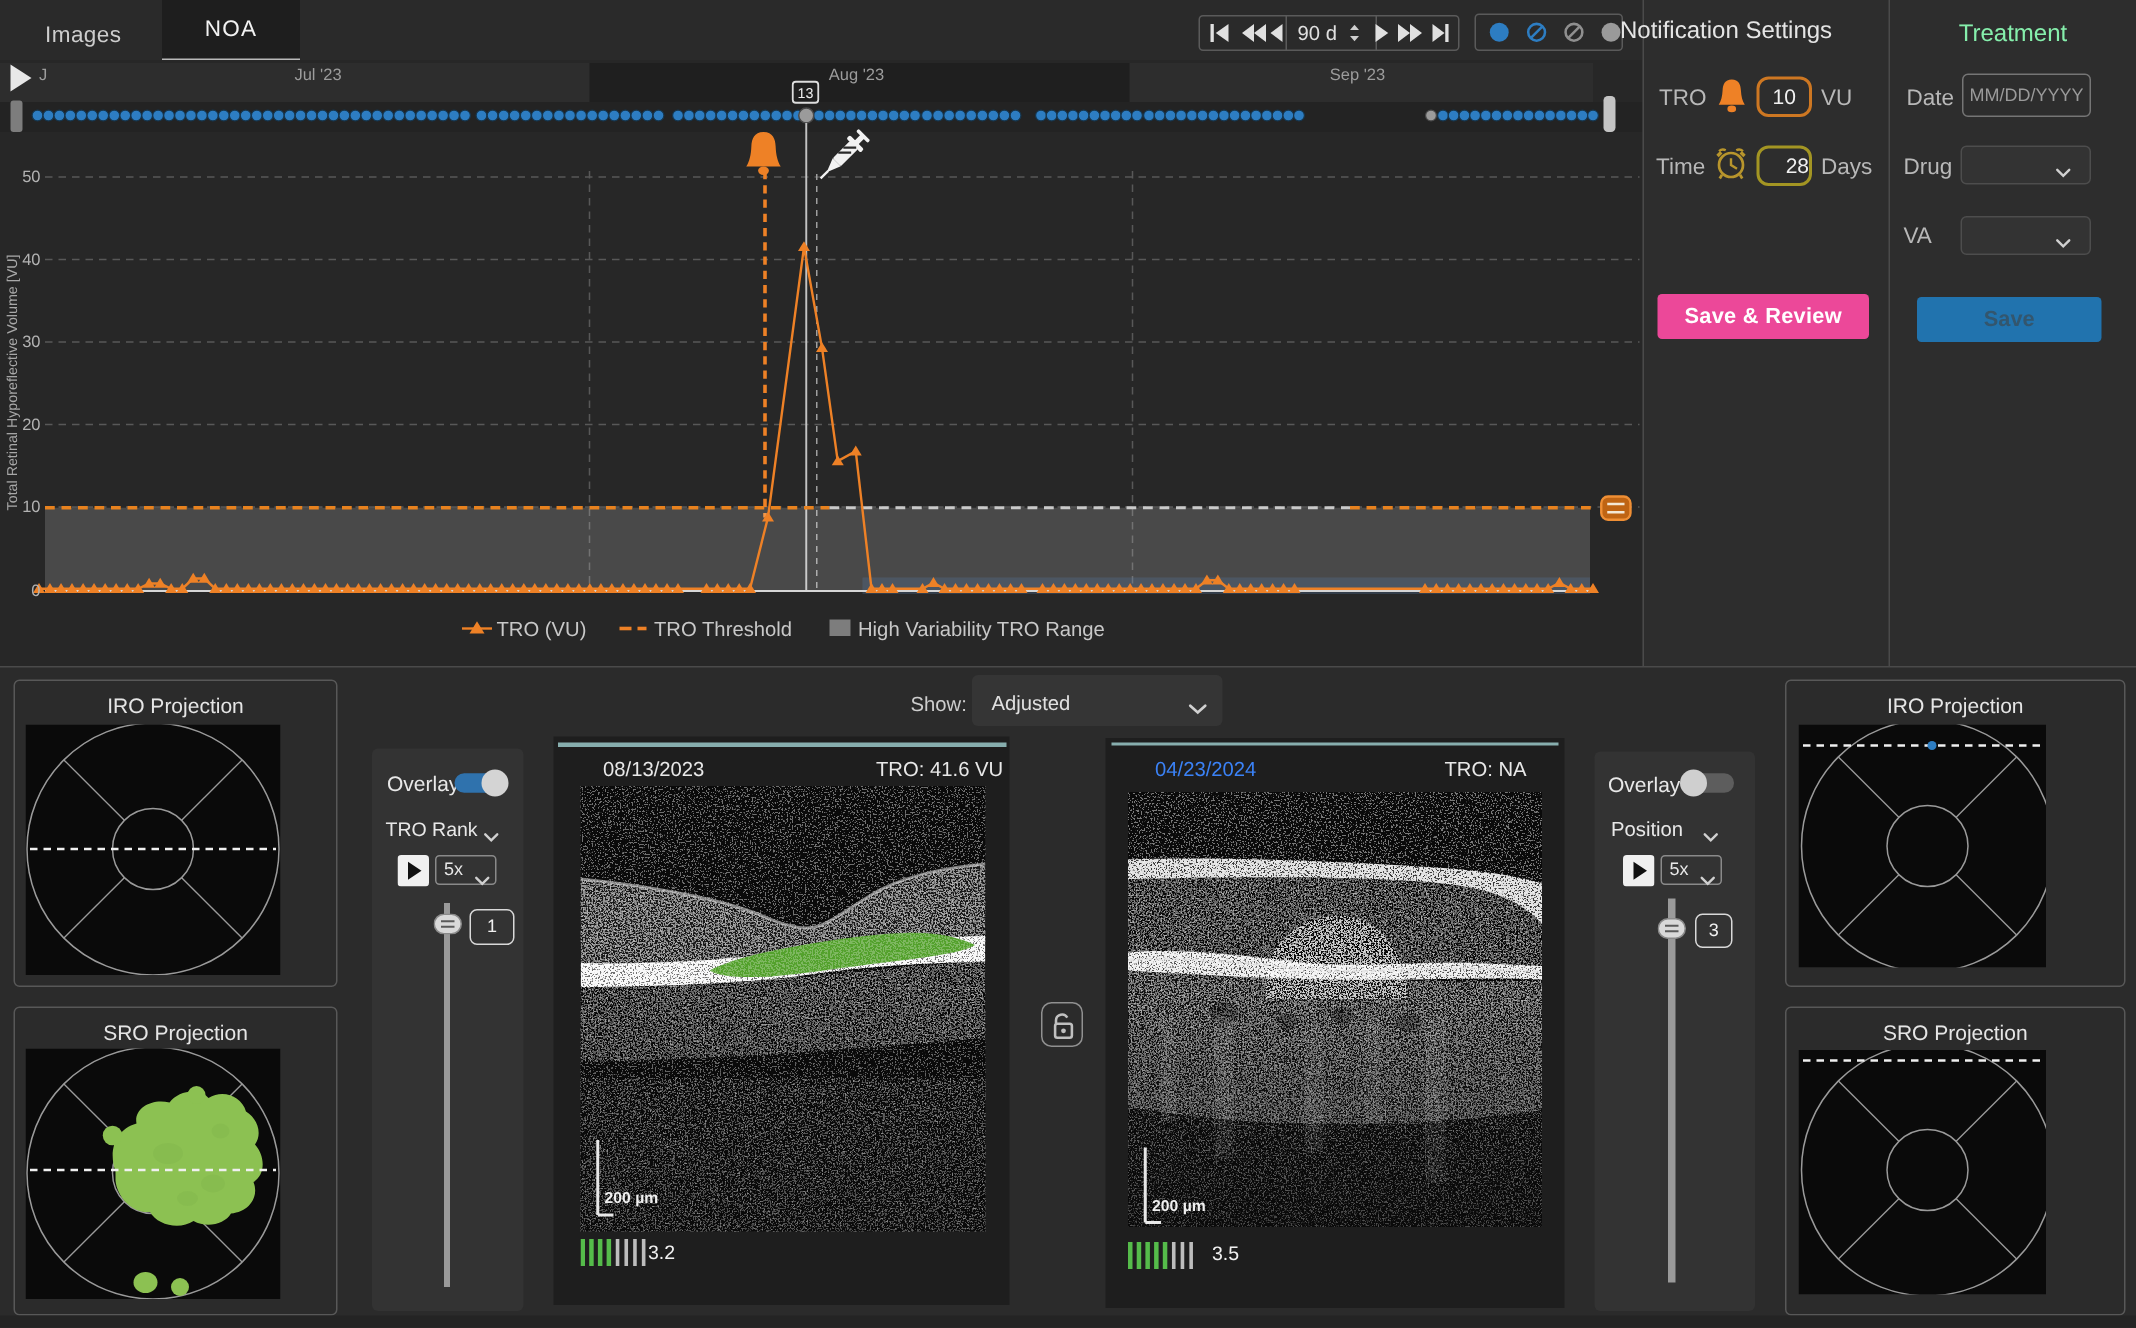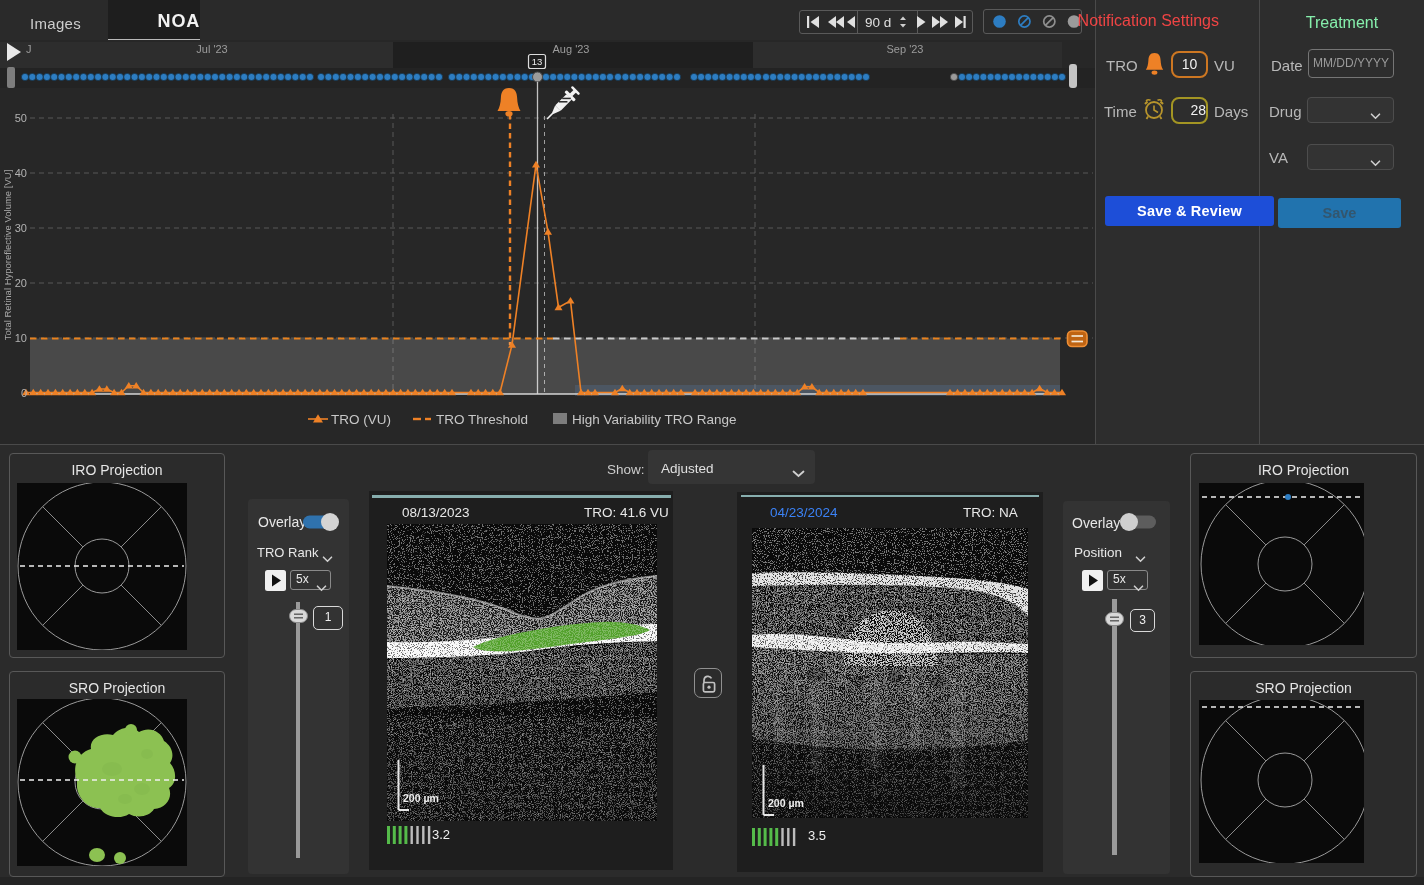--- a/index.html
+++ b/index.html
@@ -7,21 +7,21 @@
 .abs { position:absolute; }
 .lbl { color:#b8b8b8; font-size:15px; }
 </style></head>
 <body>
 <div id="app">
 
 <div class="abs" style="left:0;top:0;width:1095px;height:40px;background:#2a2a2a;"></div>
 <div class="abs" style="left:108px;top:0;width:92px;height:40px;background:#1e1e1e;"></div>
 <div class="abs" style="left:108px;top:39px;width:92px;height:1.8px;background:#b9b9b9;"></div>
 <div class="abs" style="left:30px;top:15px;color:#cdcdcd;font-size:15px;letter-spacing:0.3px;">Images</div>
-<div class="abs" style="left:108px;top:11px;width:92px;text-align:right;color:#f2f2f2;font-size:18px;letter-spacing:0.8px;font-weight:bold;">NOA</div>
+<div class="abs" style="left:108px;top:11px;width:92px;text-align:center;color:#f2f2f2;font-size:15px;letter-spacing:0.8px;">NOA</div>
 
 <div class="abs" style="left:799px;top:10px;width:174px;height:24px;border:1px solid #5a5a5a;border-radius:3px;"></div>
 <div class="abs" style="left:857px;top:10px;width:1px;height:24px;background:#5a5a5a;"></div>
 <div class="abs" style="left:917px;top:10px;width:1px;height:24px;background:#5a5a5a;"></div>
 <svg class="abs" style="left:799px;top:10px;" width="174" height="24" viewBox="0 0 174 24">
   <g fill="#e0e0e0">
     <rect x="8" y="6" width="2.2" height="12"></rect>
         <path d="M20 6 L20 18 L11.5 12 Z"></path>
     <path d="M37 6 L37 18 L29 12 Z"></path>
         <path d="M45 6 L45 18 L37 12 Z"></path>
@@ -381,21 +381,21 @@
     <line x1="413" y1="379" x2="421" y2="379" stroke="#ee8126" stroke-width="2.4"></line>
     <line x1="425" y1="379" x2="431" y2="379" stroke="#ee8126" stroke-width="2.4"></line>
     <text x="436" y="384">TRO Threshold</text>
     <rect x="553" y="373" width="14" height="11" fill="#7d7d7d"></rect>
     <text x="572" y="384">High Variability TRO Range</text>
   </g>
 </svg></div>
 
 <div class="abs" style="left:1095px;top:0;width:329px;height:444px;background:#2d2d2d;border-left:1px solid #4a4a4a;"></div>
 <div class="abs" style="left:1259px;top:0;width:1px;height:444px;background:#4a4a4a;"></div>
-<div class="abs" style="left:1056px;top:12px;width:163px;text-align:right;color:#ef4444;font-size:16px;">Notification Settings</div>
+<div class="abs" style="left:1080px;top:12px;width:163px;text-align:left;color:#e5e5e5;font-size:16px;">Notification Settings</div>
 <div class="abs" style="left:1260px;top:14px;width:164px;text-align:center;color:#86efac;font-size:16px;">Treatment</div>
 
 <div class="abs lbl" style="left:1106px;top:57px;">TRO</div>
 <div class="abs" style="left:1145px;top:52px;"><svg width="19" height="24" viewBox="0 0 19 24">
         <path d="M9.5 1 C4.8 1 3.6 4.6 3.4 8.2 C3.2 12.2 2.4 15.5 0.8 17.8 L18.2 17.8 C16.6 15.5 15.8 12.2 15.6 8.2 C15.4 4.6 14.2 1 9.5 1 Z" fill="#ee8126"></path>
         <ellipse cx="9.5" cy="20.6" rx="2.9" ry="2.2" fill="#ee8126"></ellipse>
       </svg></div>
 <div class="abs" style="left:1171px;top:51px;width:37px;height:27px;border:2px solid #cd7722;border-radius:8px;color:#f0f0f0;font-size:14px;text-align:center;line-height:23px;">10</div>
 <div class="abs lbl" style="left:1214px;top:57px;">VU</div>
 
@@ -408,21 +408,21 @@
           <path d="M19 2.8 A4 4 0 0 0 14.5 2.2" stroke-width="1.6"></path>
 <circle cx="11" cy="12" r="8" stroke-width="1.8"></circle>
 <path d="M11 7.5 L11 12 L15 14.5" stroke-width="1.6"></path>
 <path d="M5 18.5 L3.5 21" stroke-width="1.8"></path>
           <path d="M17 18.5 L18.5 21" stroke-width="1.8"></path>
 </g>
       </svg></div>
 <div class="abs" style="left:1171px;top:97px;width:37px;height:27px;border:2px solid #a39523;border-radius:8px;color:#f0f0f0;font-size:14px;text-align:right;line-height:23px;">28</div>
 <div class="abs lbl" style="left:1214px;top:103px;">Days</div>
 
-<div class="abs" style="left:1105px;top:196px;width:169px;height:30px;background:#1d4ed8;border-radius:3px;color:#fff;font-size:14.5px;font-weight:bold;text-align:center;line-height:30px;letter-spacing:0.2px;">Save &amp; Review</div>
+<div class="abs" style="left:1105px;top:196px;width:141px;height:30px;background:#ec4899;border-radius:3px;color:#fff;font-size:14.5px;font-weight:bold;text-align:center;line-height:30px;letter-spacing:0.2px;">Save &amp; Review</div>
 
 <div class="abs lbl" style="left:1271px;top:57px;">Date</div>
 <div class="abs" style="left:1308px;top:49px;width:86px;height:29px;border:1px solid #757575;border-radius:4px;color:#9a9a9a;font-size:12px;text-align:center;line-height:27px;">MM/DD/YYYY</div>
 <div class="abs lbl" style="left:1269px;top:103px;">Drug</div>
 <div class="abs" style="left:1307px;top:97px;width:87px;height:26px;background:#333333;border:1px solid #4d4d4d;border-radius:4px;"></div>
 <div class="abs" style="left:1370px;top:106px;"><svg width="11" height="7" viewBox="0 0 11 7">
         <path d="M1.5 1.2 L5.5 5.2 L9.5 1.2" fill="none" stroke="#d0d0d0" stroke-width="1.6" stroke-linecap="round"></path>
       </svg></div>
 <div class="abs lbl" style="left:1269px;top:149px;">VA</div>
 <div class="abs" style="left:1307px;top:144px;width:87px;height:26px;background:#333333;border:1px solid #4d4d4d;border-radius:4px;"></div>

